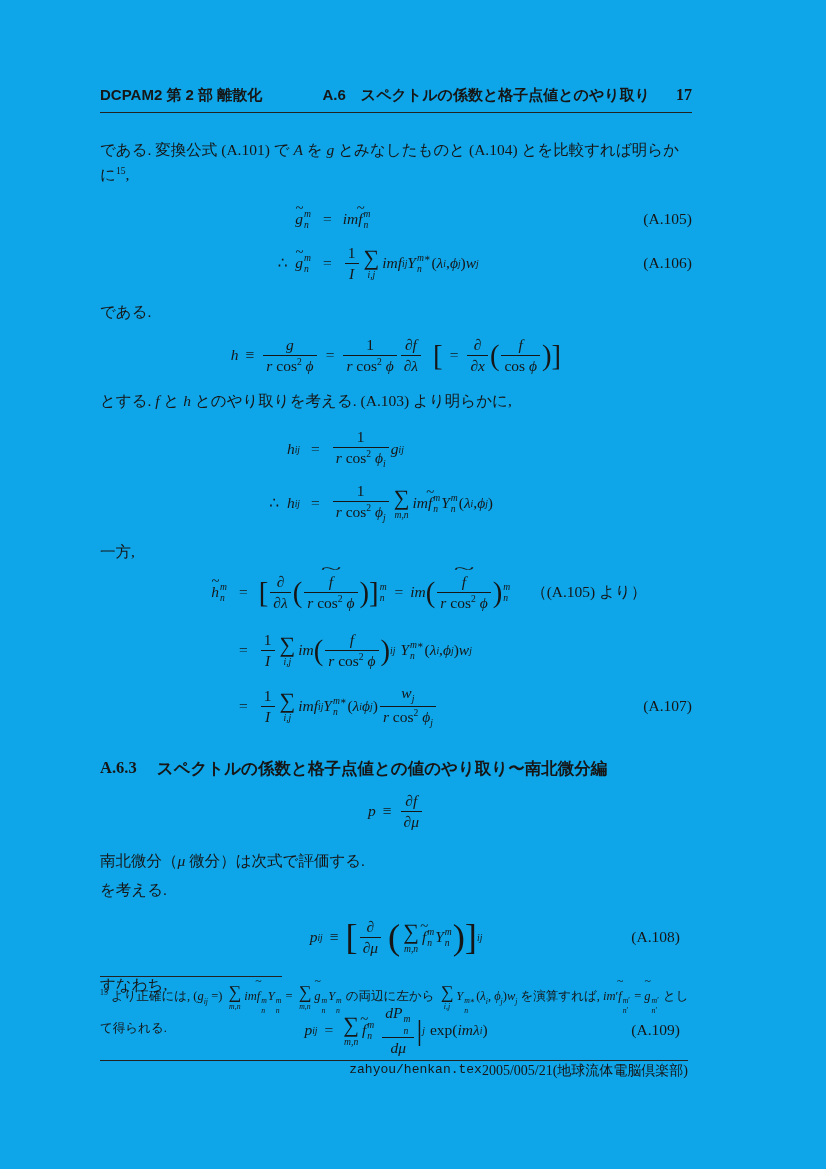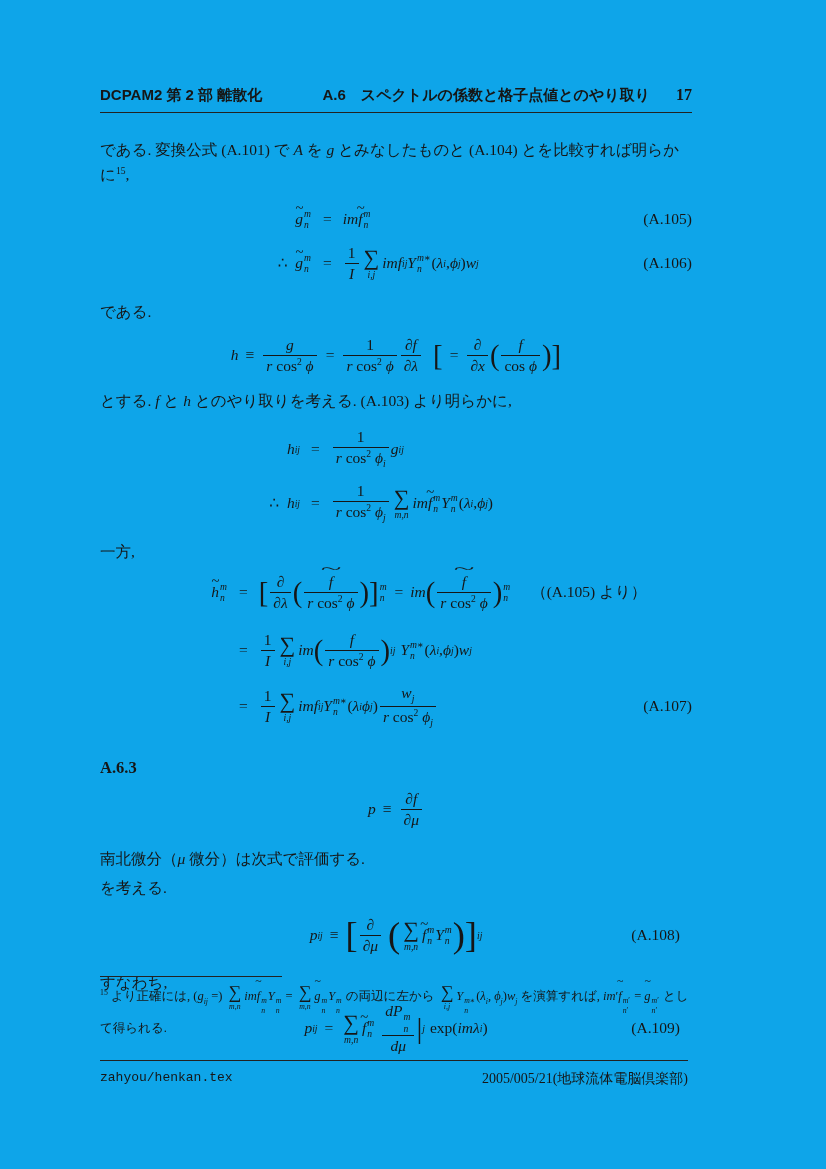--- a/index.html
+++ b/index.html
@@ -58,21 +58,21 @@
   .sp1{display:inline-block;width:5px;}
   
   .sect{margin-top:24px;font-family:"Liberation Sans","DejaVu Sans",sans-serif;
     font-weight:bold;font-size:16.5px;display:flex;}
   .sect .num{font-family:"Liberation Serif",serif;font-weight:bold;margin-right:20px;}
   
   .footnote{position:absolute;left:100px;top:976px;width:600px;font-size:12.5px;line-height:2.1;}
   .fnrule{width:182px;border-top:1px solid #222;margin-bottom:6px;}
   
   .pgfoot{position:absolute;left:100px;top:1060px;width:588px;border-top:1px solid #222;
-    padding-top:9px;display:flex;justify-content:space-between;font-size:14px;}
+    padding-top:1px;display:flex;justify-content:flex-end;font-size:14px;}
   .tt{font-family:"Liberation Mono","DejaVu Sans Mono",monospace;font-size:13px;}
   i{font-style:italic;}
 </style>
 </head>
 <body>
 
 <div class="page">
   <div class="content">
 
     <div class="pghead">
@@ -282,20 +282,21 @@
             </span>(<i>λ</i><sub><i>i</i></sub><i>ϕ</i><sub><i>j</i></sub>)<span class="f">
               <span class="n"><i>w</i><sub><i>j</i></sub></span>
               <span class="d"><i>r</i> cos<sup>2</sup> <i>ϕ</i><sub><i>j</i></sub></span>
             </span></span>
         <span class="mno">(A.107)</span>
       </div>
     </div>
 
     <div class="sect">
       <span class="num">A.6.3</span>
+      <span>スペクトルの係数と格子点値との値のやり取り〜南北微分編</span>
     </div>
 
 
     <div class="ceq h46 mt8">
       <span class="inner">
           <i>p</i>
           <span class="rl">≡</span>
           <span class="f">
             <span class="n">∂<i>f</i></span>
             <span class="d">∂<i>μ</i></span>

